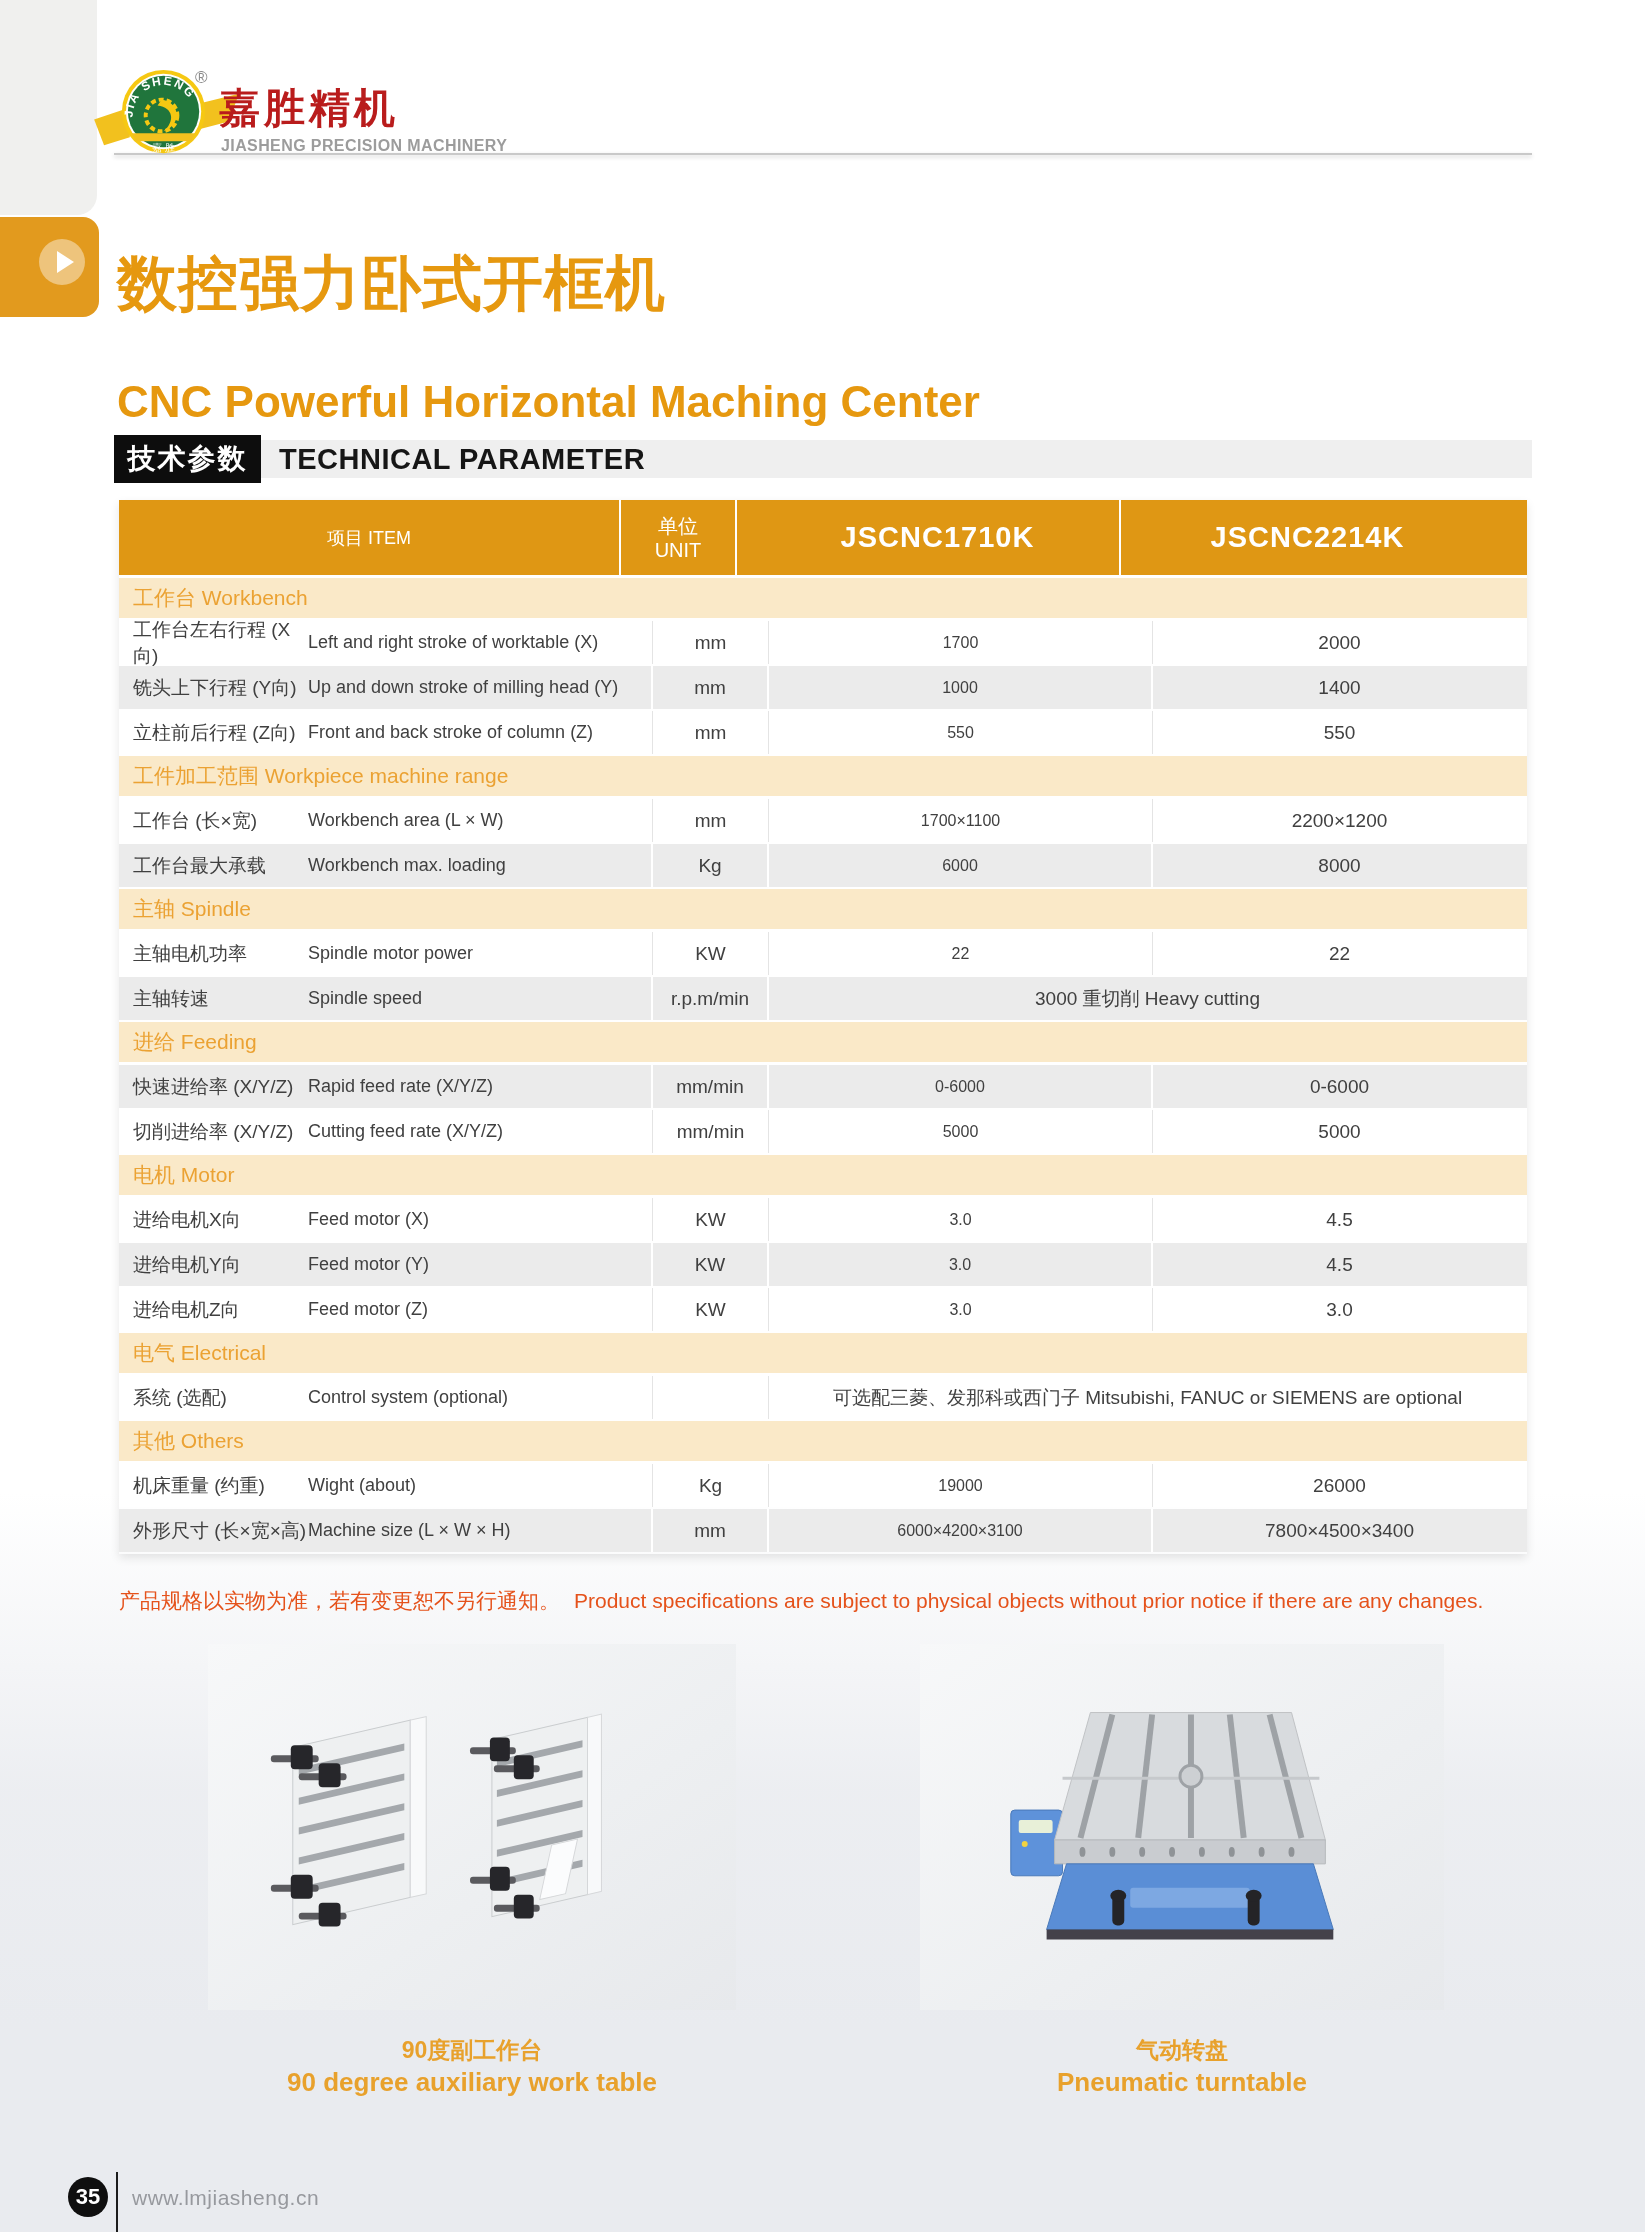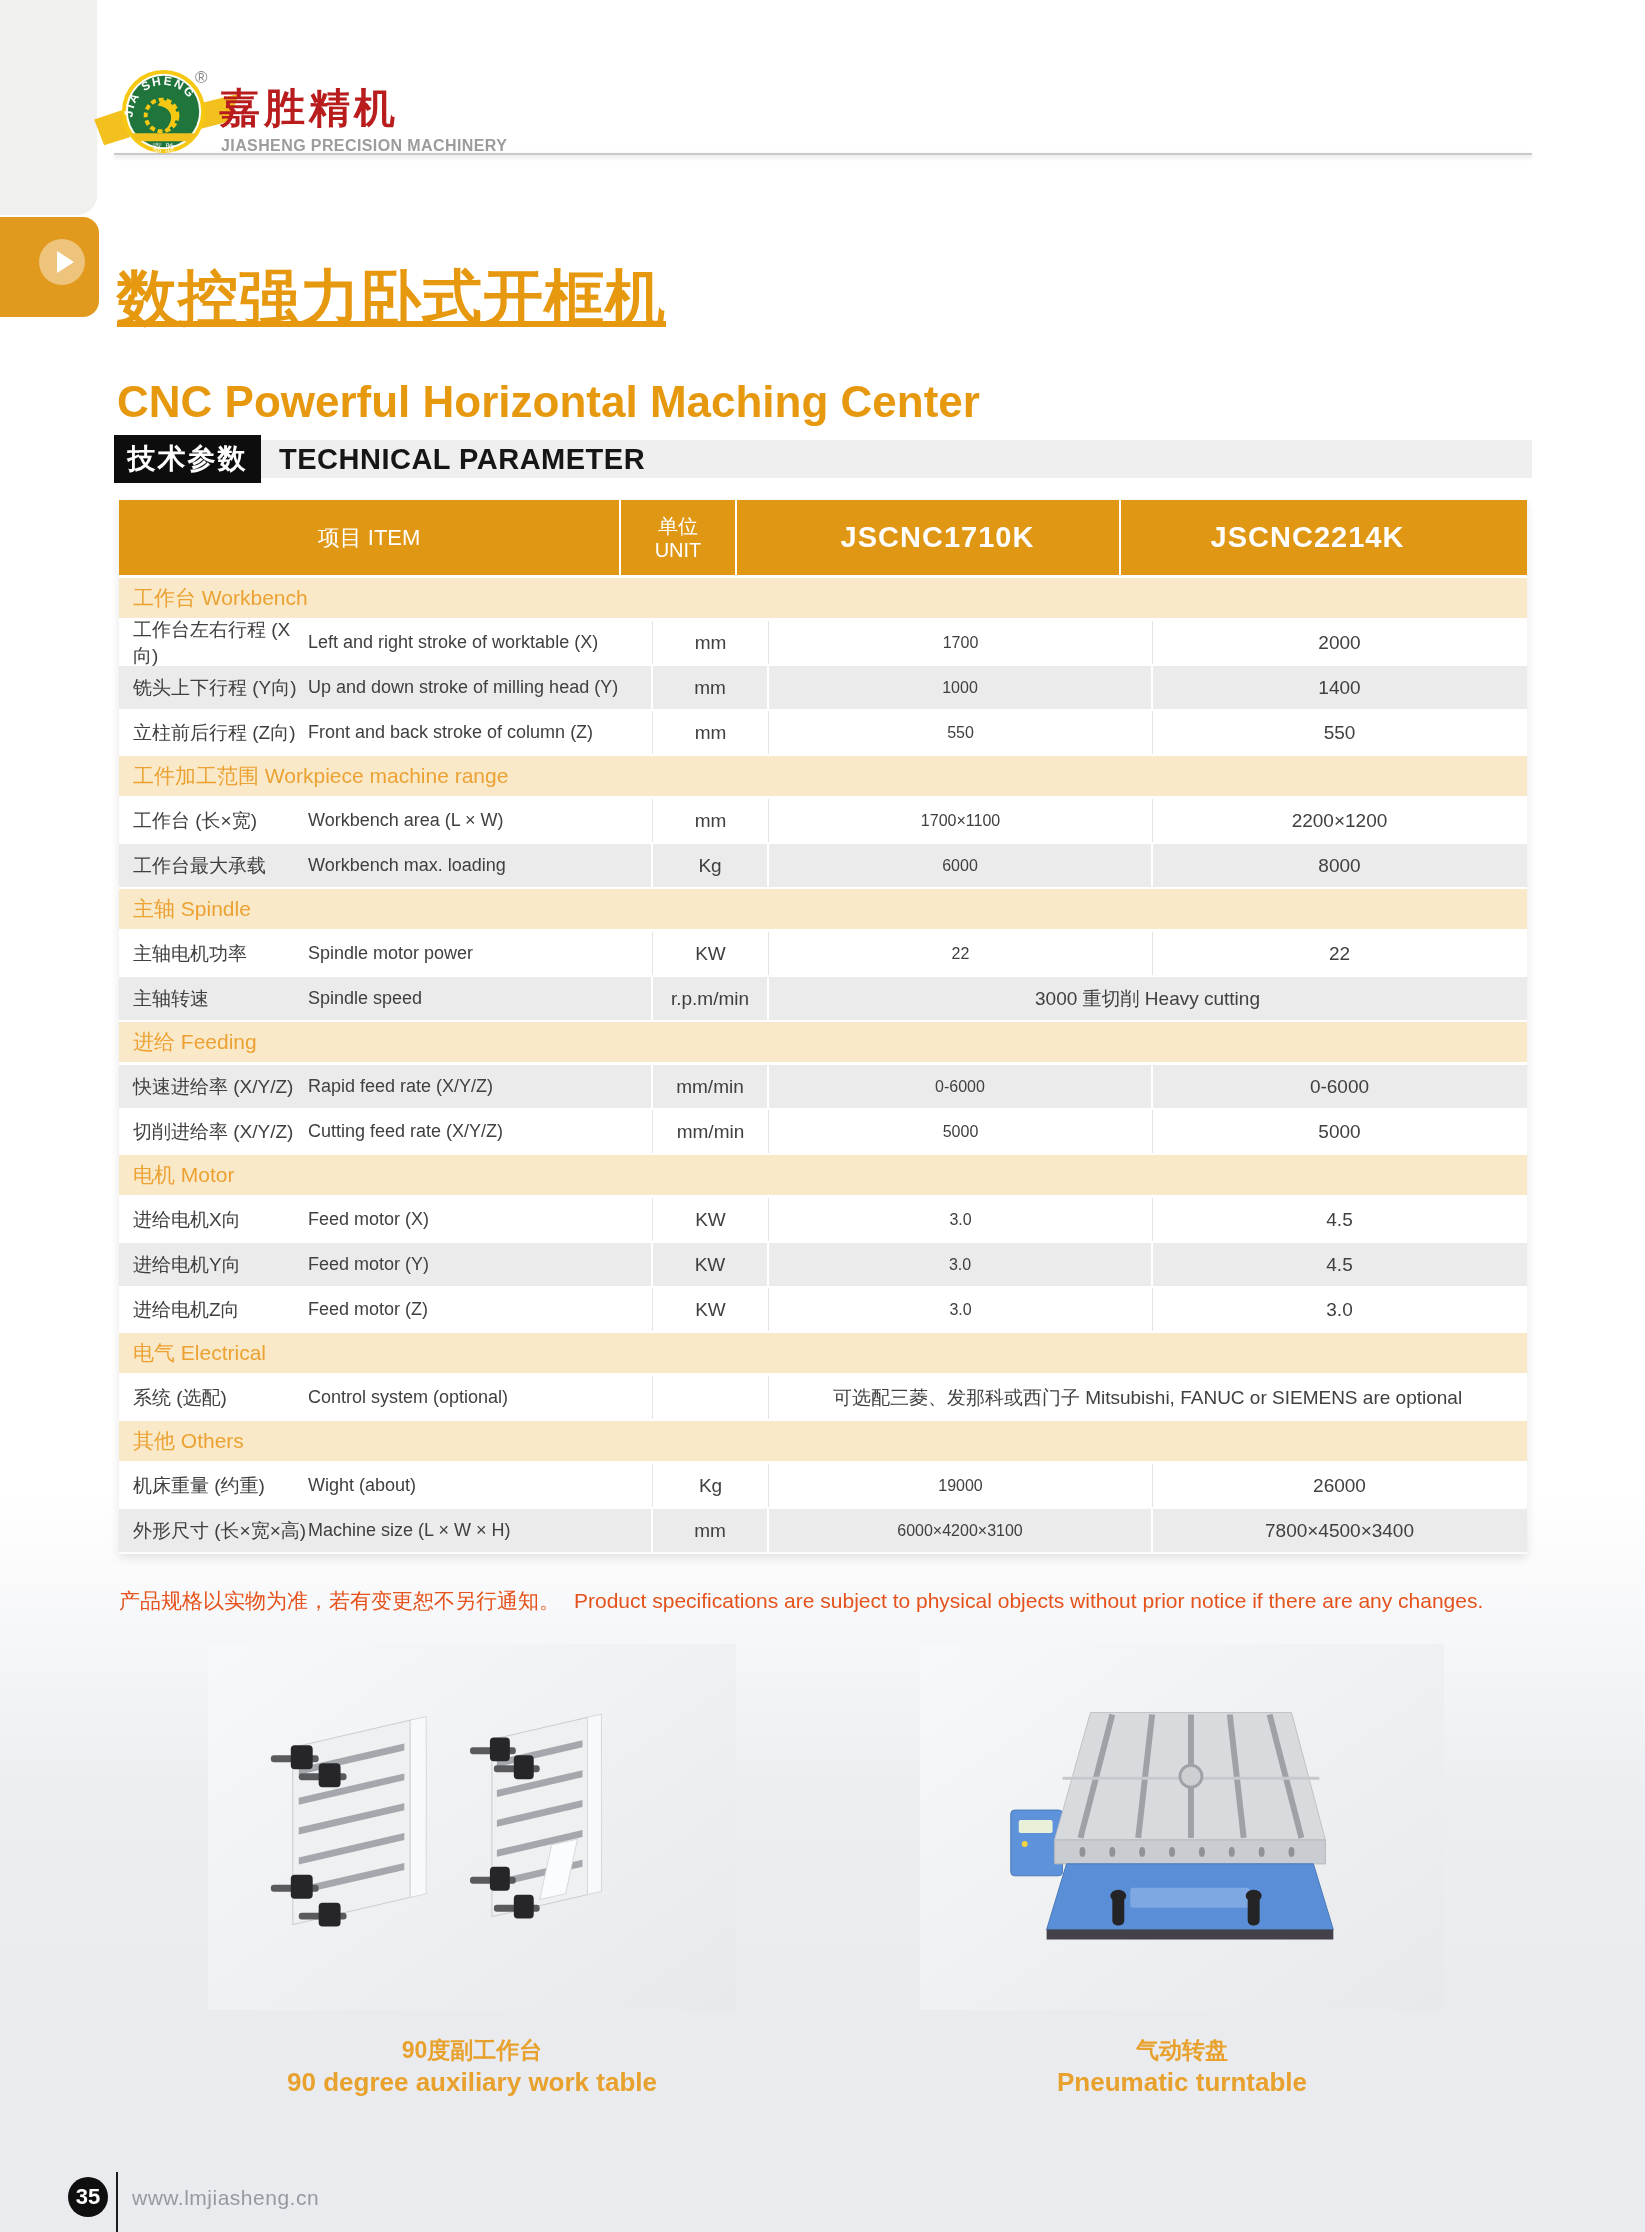--- a/index.html
+++ b/index.html
@@ -20,38 +20,38 @@
   
   .logo-svg{position:absolute;left:92px;top:58px;width:149px;height:113px;z-index:3;}
   .regmark{position:absolute;left:195px;top:68px;font-size:17px;color:#8a8a8a;z-index:3;}
   .brand-zh{position:absolute;left:219px;top:88px;font-size:41px;font-weight:bold;color:#b91c1c;
         letter-spacing:4px;z-index:3;line-height:1;}
   .brand-en{position:absolute;left:221px;top:138px;font-size:16px;font-weight:bold;color:#9c9c9c;
         letter-spacing:0.4px;z-index:3;line-height:1;}
   .top-divider{position:absolute;left:114px;top:153px;width:1418px;height:2px;background:#c9c9c9;
         box-shadow:0 2px 4px rgba(0,0,0,.18);z-index:1;}
   
-  .title-zh{position:absolute;left:117px;top:268px;font-size:60px;font-weight:bold;color:#e6980f;
-        letter-spacing:1px;line-height:1;z-index:2;text-decoration:underline;}
+  .title-zh{position:absolute;left:117px;top:254px;font-size:60px;font-weight:bold;color:#e6980f;
+        letter-spacing:1px;line-height:1;z-index:2;}
   .title-en{position:absolute;left:117px;top:380px;font-size:44px;font-weight:bold;color:#e6980f;
         letter-spacing:0px;line-height:1;z-index:2;}
   
   .param-band{position:absolute;left:114px;top:440px;width:1418px;height:38px;background:#efefef;z-index:1;}
   .param-black{position:absolute;left:114px;top:435px;width:147px;height:48px;background:#0d0d0d;
         color:#fff;font-size:28px;font-weight:bold;letter-spacing:2px;text-align:center;line-height:48px;z-index:2;}
   .param-en{position:absolute;left:279px;top:440px;height:38px;line-height:38px;font-size:29px;
         font-weight:bold;color:#161616;letter-spacing:0.5px;z-index:2;}
   
   .spec-table{position:absolute;left:119px;top:500px;width:1408px;z-index:2;
         box-shadow:0 4px 9px rgba(0,0,0,.10);}
   .t-head{display:flex;height:75px;background:#df9714;color:#fff;margin-bottom:3px;}
   .t-head>div{border-right:2px solid #ffffff;display:flex;align-items:center;justify-content:center;
         box-sizing:border-box;}
   .t-head>div:last-child{border-right:none;}
-  .h-item{width:502px;font-size:22px;}
+  .h-item{width:502px;font-size:18px;}
   .h-unit{width:116px;font-size:20px;flex-direction:column;line-height:1.2;}
   .h-m1{width:384px;font-size:29px;font-weight:bold;letter-spacing:1px;padding-left:19px;}
   .h-m2{width:373px;font-size:29px;font-weight:bold;letter-spacing:1px;}
   .band{height:40px;line-height:40px;background:#fae9c8;color:#eba233;font-size:21px;
         padding-left:14px;box-sizing:border-box;margin-bottom:3px;}
   .row{display:flex;height:43px;background:#ffffff;margin-bottom:2px;color:#404040;}
   .row.g{background:#ebebeb;}
   .row>div{box-sizing:border-box;border-right:1px solid #e4e4e4;display:flex;align-items:center;}
   .row.g>div{border-right:2px solid #ffffff;}
   .row>div:last-child,.row.g>div:last-child{border-right:none;}

